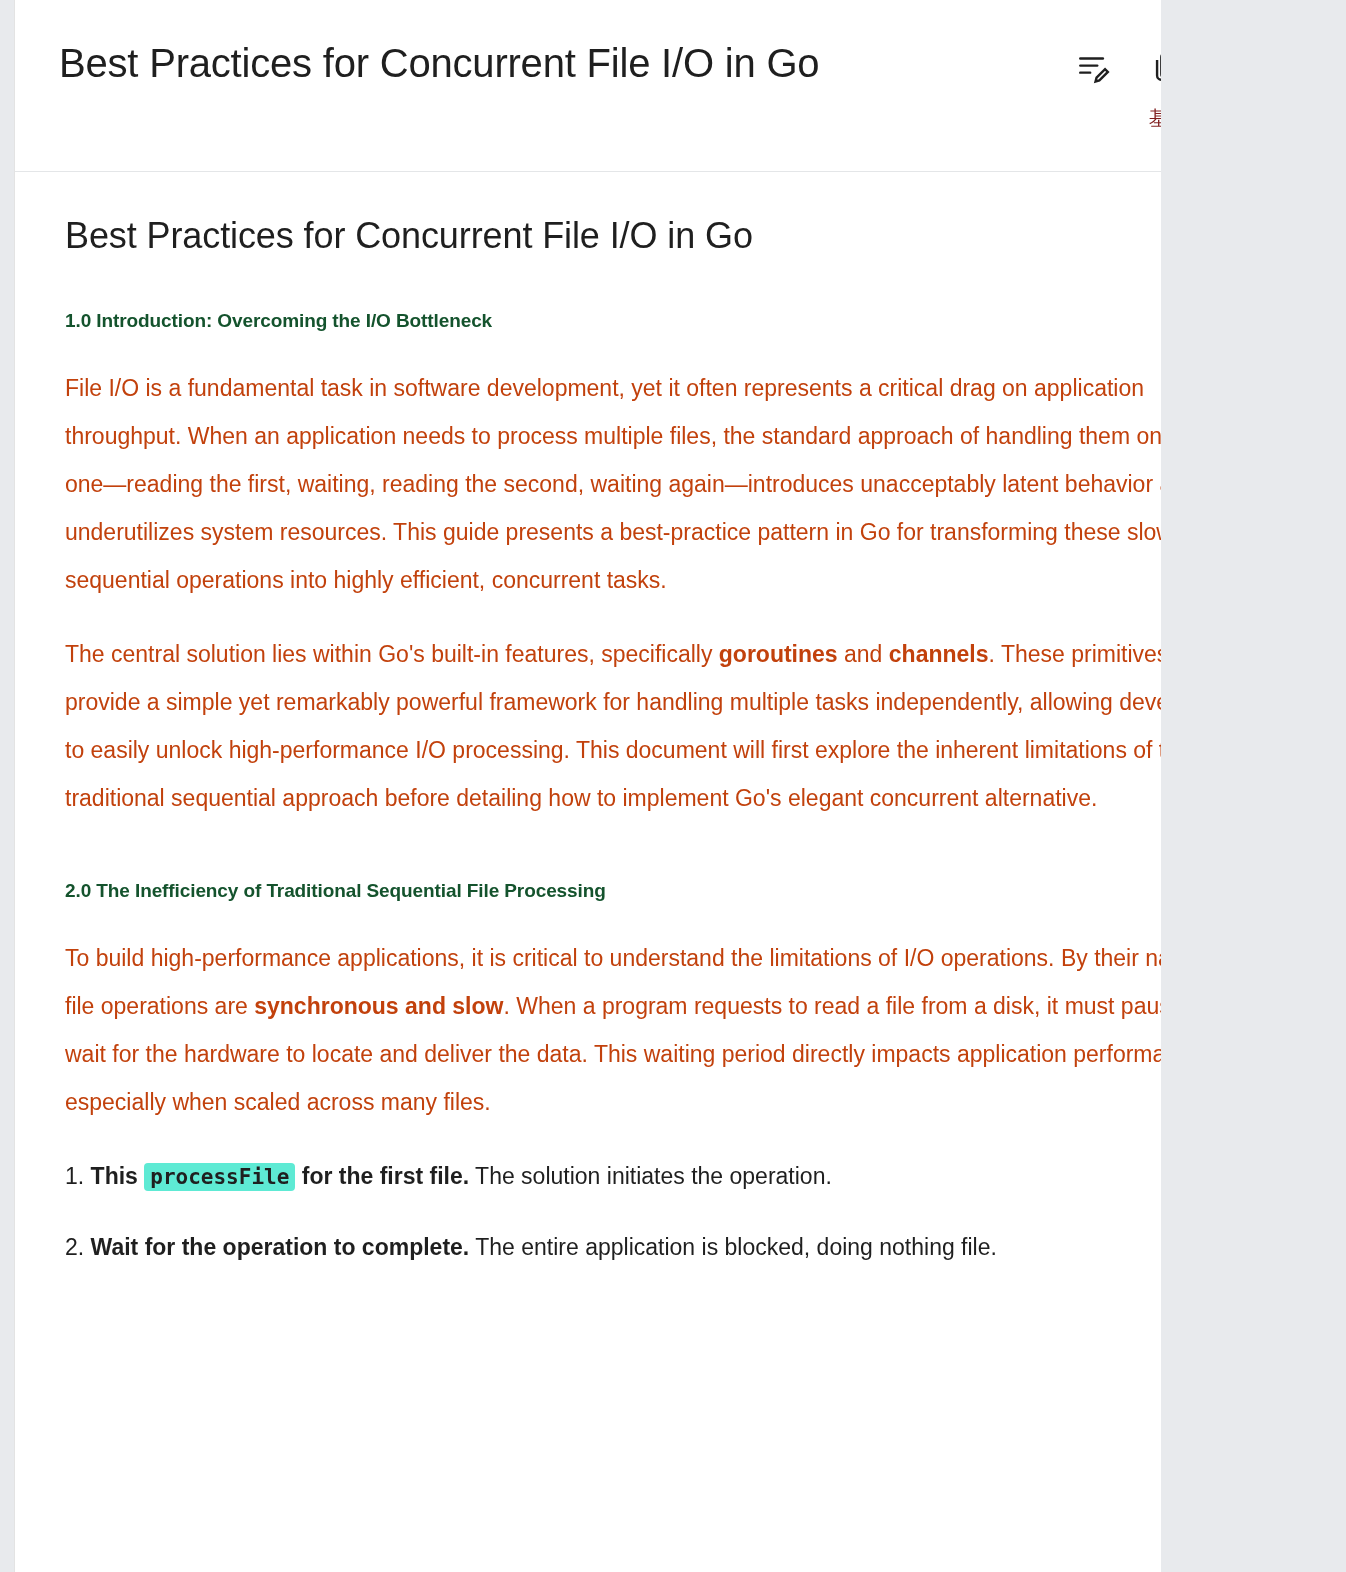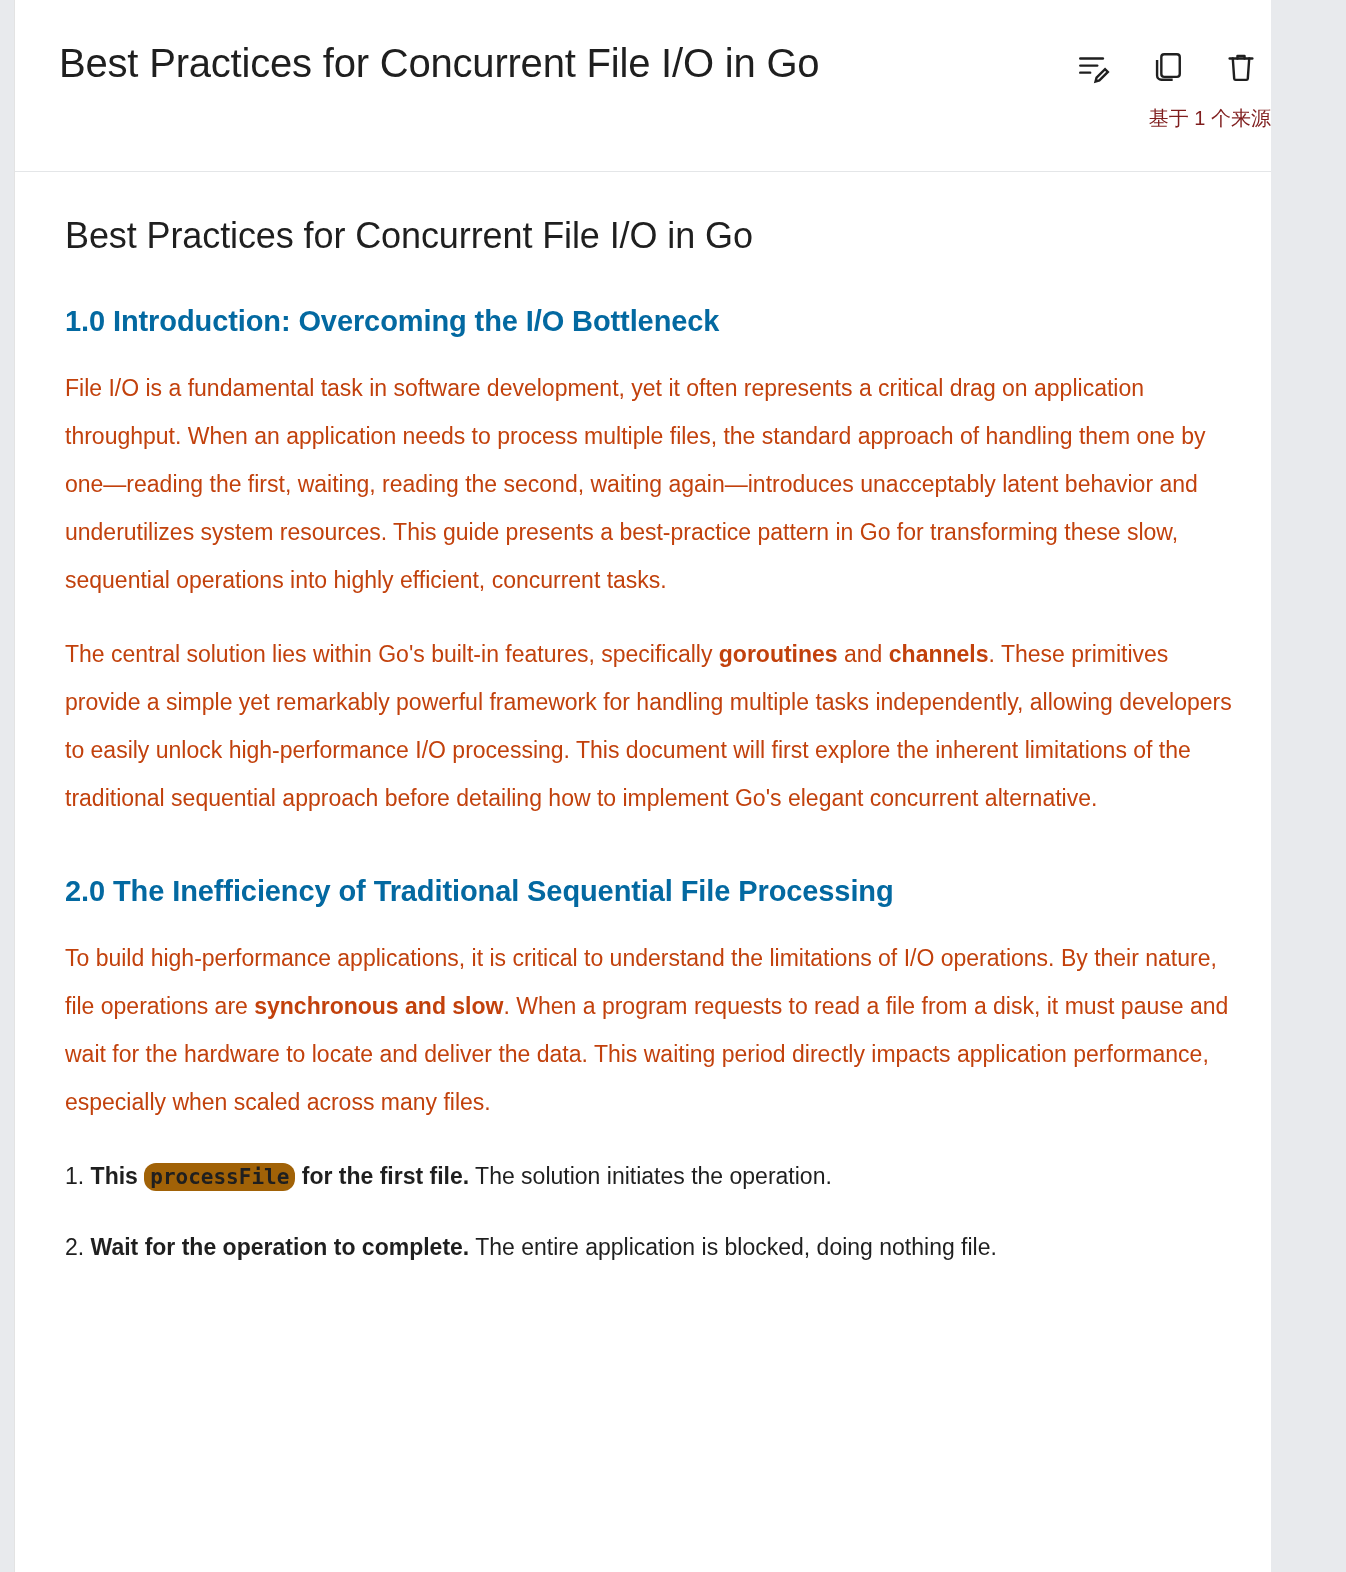--- a/index.html
+++ b/index.html
@@ -3,21 +3,21 @@
 <meta charset="utf-8">
 <style>
   html, body {
     margin: 0;
     padding: 0;
     background: #e8eaed;
     font-family: "Liberation Sans", sans-serif;
   }
   #root {
     position: relative;
-    width: 1271px;
+    width: 1161px;
     height: 1572px;
     background: #ffffff;
     overflow: hidden;
   }
   .app-frame {
     position: absolute;
     left: 14px;
     top: 0px;
     width: 1292px;
     height: 1572px;
@@ -85,24 +85,24 @@
   }
   .doc-title {
     font-size: 36px;
     line-height: 48px;
     color: #1f1f1f;
     font-weight: 400;
     margin: 0 0 44px 0;
     letter-spacing: -0.1px;
   }
   h2.section-heading {
-    font-size: 29px;
+    font-size: 19px;
     line-height: 34px;
     font-weight: 700;
-    color: #0369a1;
+    color: #14532d;
     margin: 0 0 26px 0;
     letter-spacing: -0.1px;
   }
   h2.section-heading.spaced { margin-top: 52px; }
   p.para {
     font-size: 23px;
     line-height: 48px;
     color: #c2410c;
     margin: 0 0 26px 0;
     max-width: 1212px;
@@ -110,22 +110,22 @@
   p.para b { font-weight: 700; }
   p.list-item {
     font-size: 23px;
     line-height: 48px;
     color: #1f1f1f;
     margin: 0 0 22px 0;
   }
   code.inline-code {
     font-family: "DejaVu Sans Mono", monospace;
     font-size: 21px;
-    background: #a16207;
-    border-radius: 12px;
+    background: #5eead4;
+    border-radius: 4px;
     padding: 2px 6px;
     color: #1f1f1f;
     font-weight: 700;
   }
   
   .scrollbar-track {
     position: absolute;
     right: 2px;
     top: 182px;
     width: 10px;

